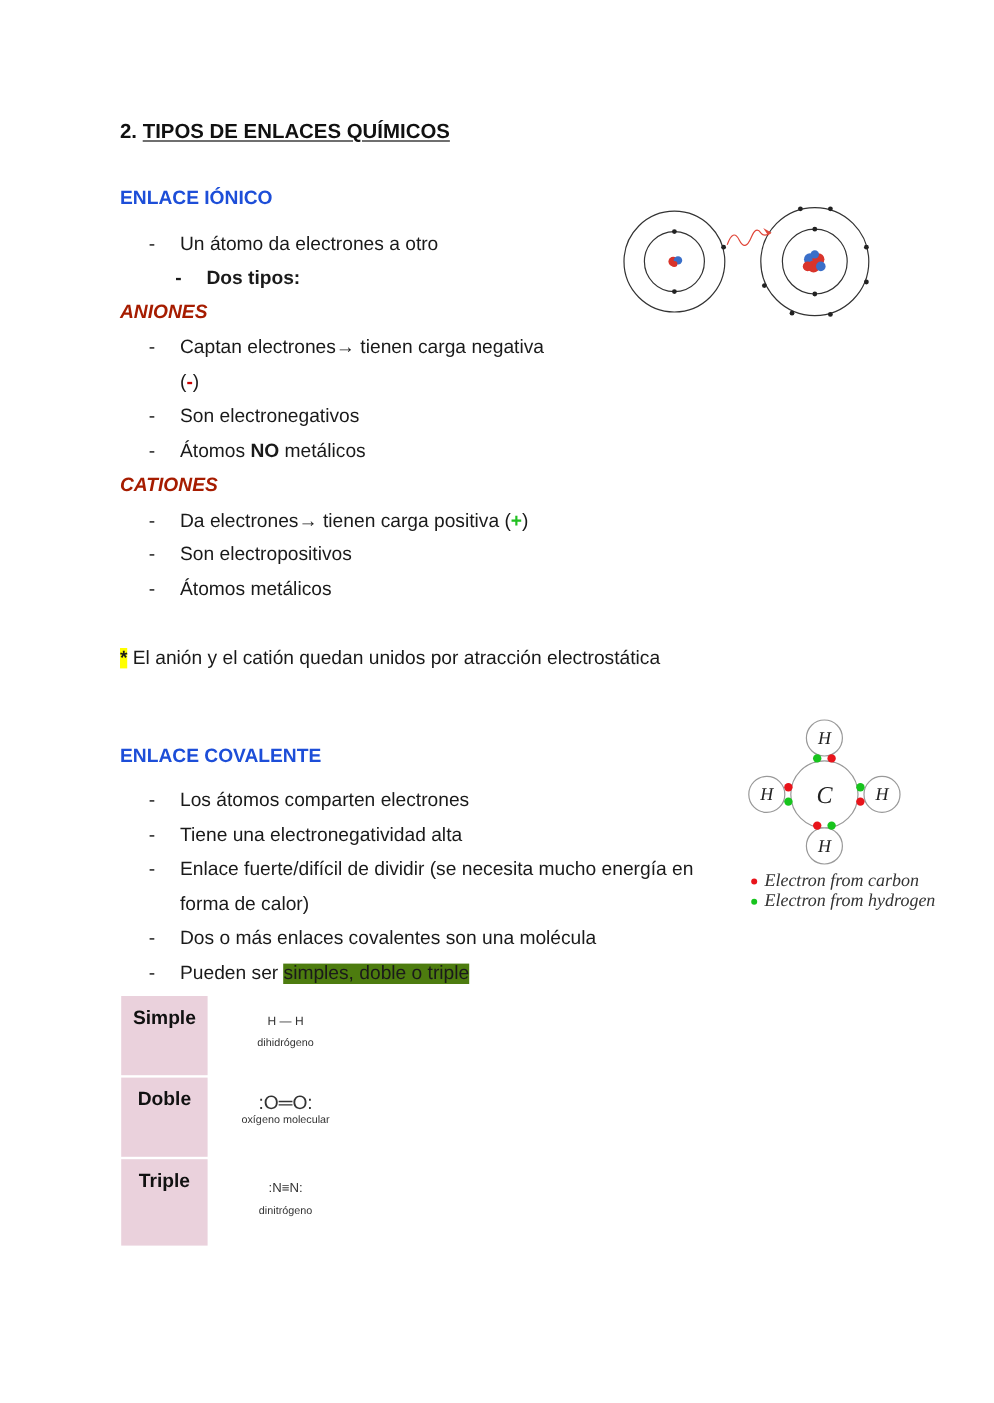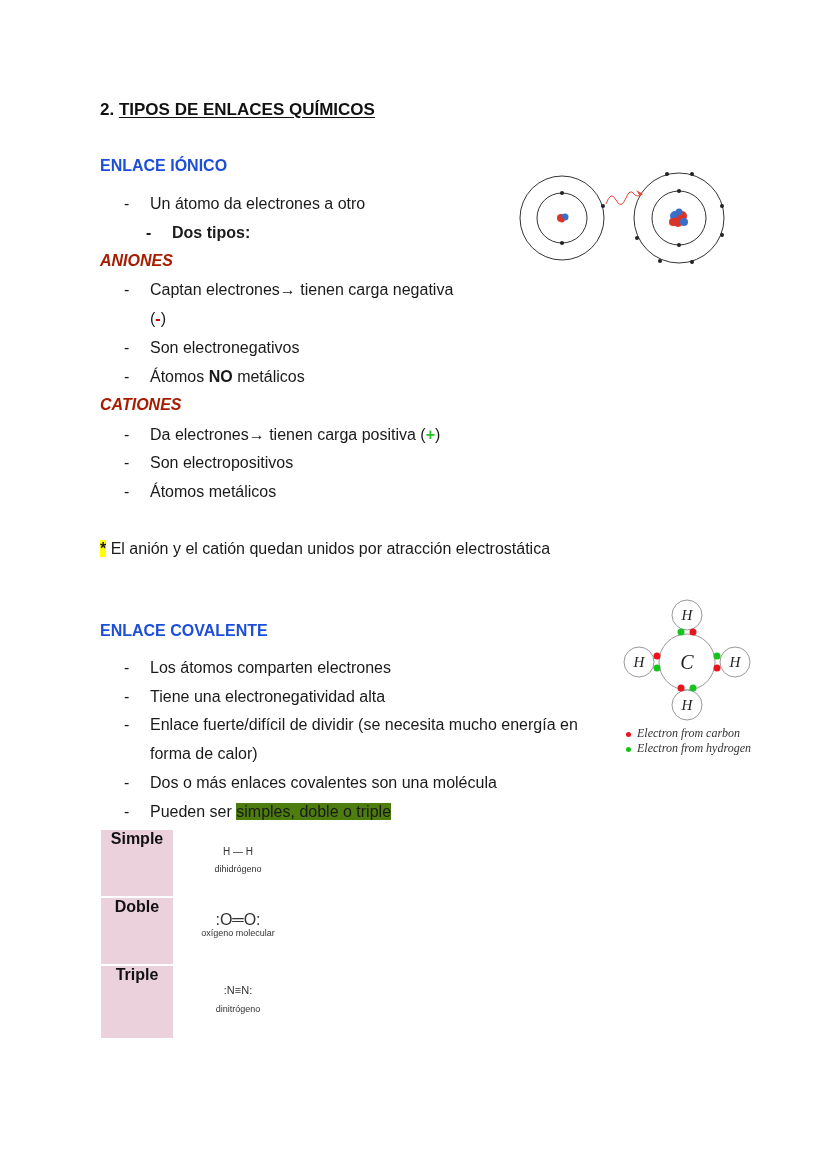--- a/index.html
+++ b/index.html
@@ -30,31 +30,31 @@
   .hl { background: #4d7c0f; }
   .note { left: 100px; font-size: 16px; white-space: nowrap; }
 
   
   .bond-table { left: 101px; top: 830px; width: 200px; }
   .bond-row { position: relative; height: 66px; }
   .bond-row + .bond-row { margin-top: 2px; }
   .bond-cell {
     position: absolute; left: 0; top: 0; width: 72px; height: 100%;
     background: #ead1dc; text-align: center; font-weight: bold; font-size: 16px;
-    box-sizing: border-box; color: #111;
+    padding-top: 10px; box-sizing: border-box; color: #111;
   }
   .bond-formula {
     position: absolute; left: 72px; width: 130px; text-align: center;
     font-size: 10px; color: #333;
   }
   .bond-name {
     position: absolute; left: 72px; width: 130px; text-align: center;
     font-size: 9px; color: #333;
   }
-  .legend-item { font-family: "Liberation Serif", serif; font-style: italic; font-size: 12px; color: #333; white-space: nowrap; }
+  .legend-item { font-family: "Liberation Serif", serif; font-style: italic; font-size: 15px; color: #333; white-space: nowrap; }
   .legend-dot { display: inline-block; width: 5px; height: 5px; border-radius: 50%; margin-right: 6px; vertical-align: middle; }
 </style>
 </head>
 <body>
 
 <div class="abs title">
   <span>2.</span>
   <span class="u">TIPOS DE ENLACES QUÍMICOS</span>
 </div>
 

